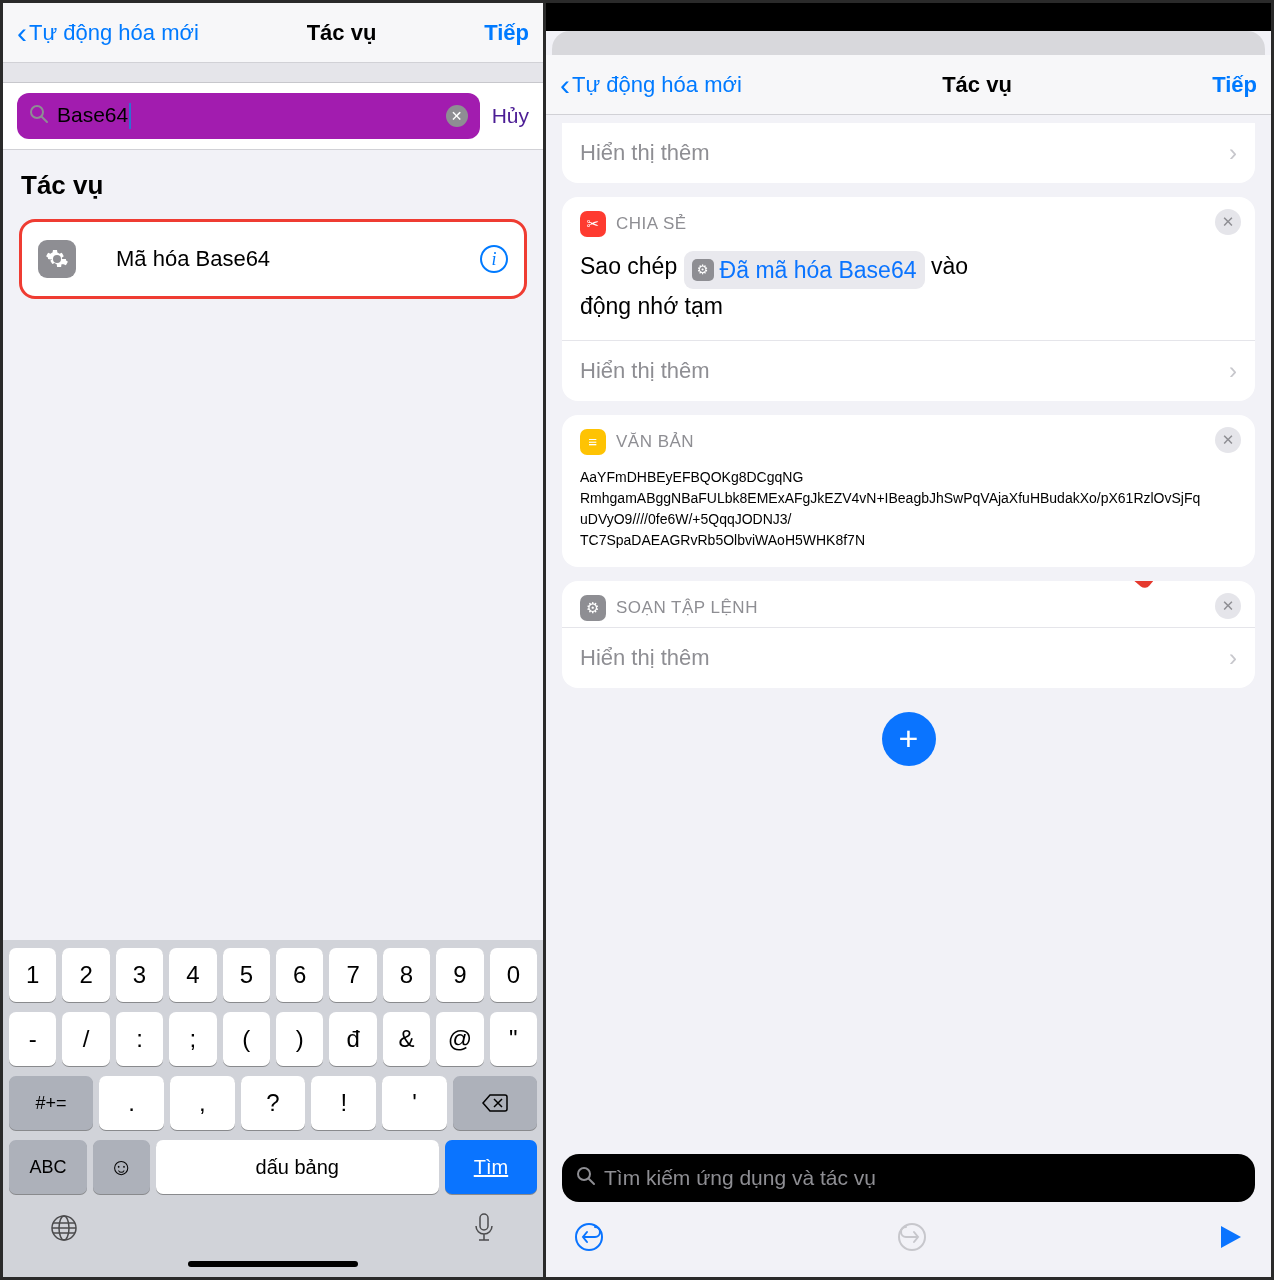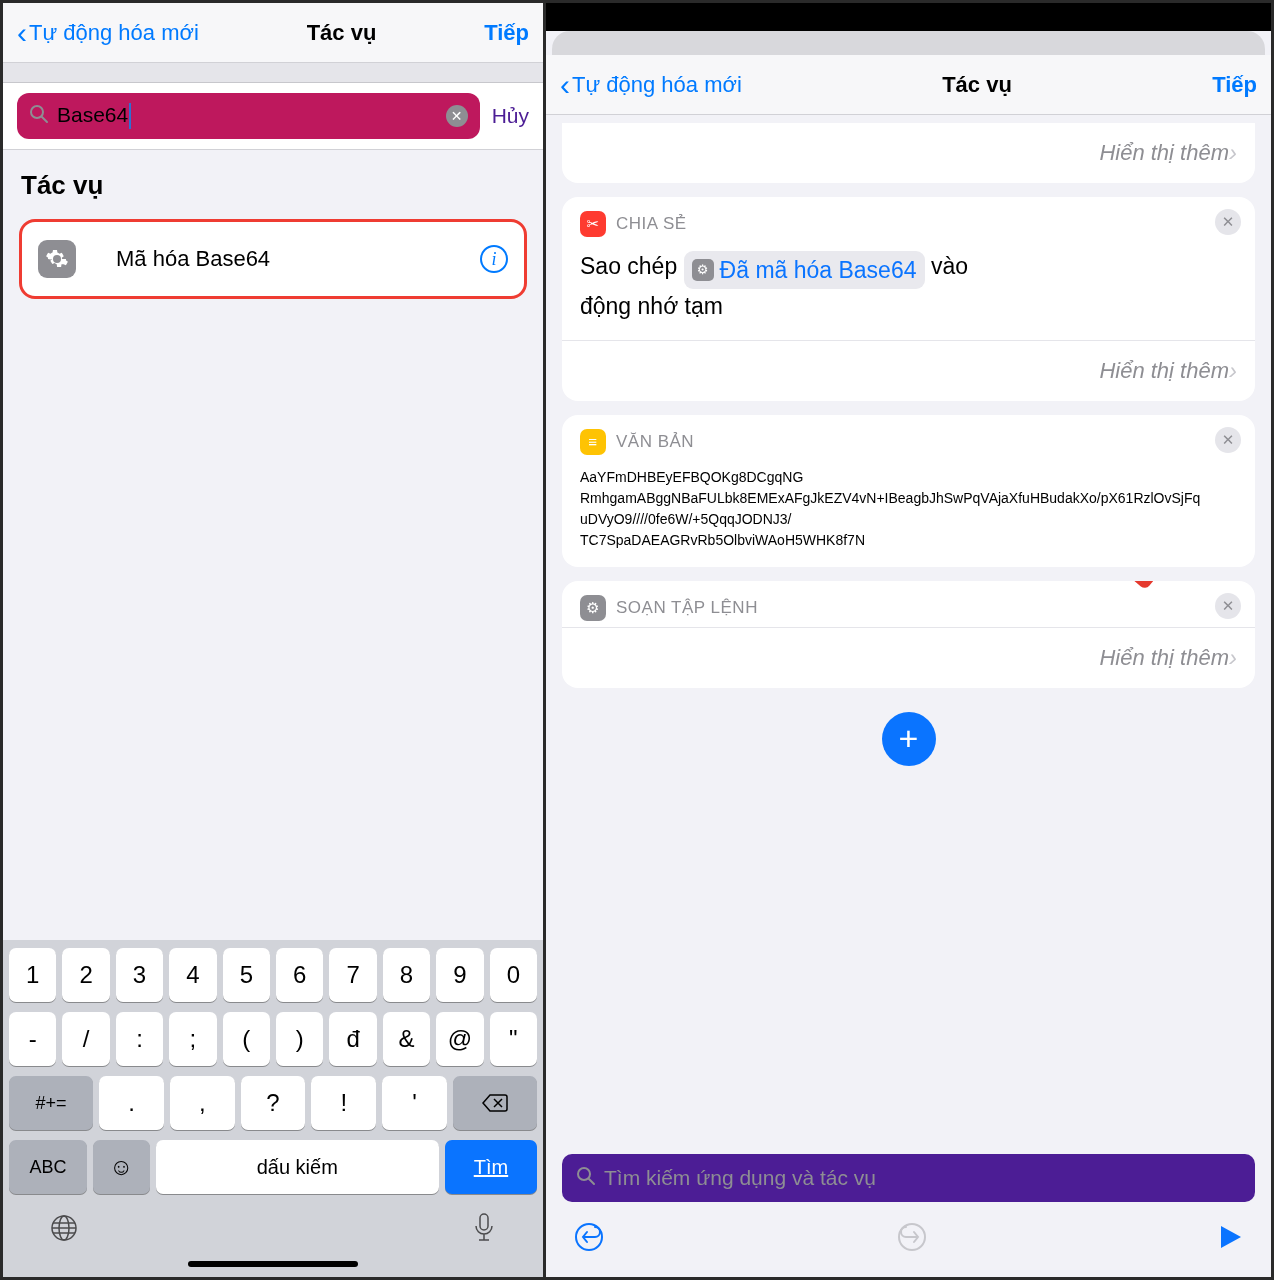--- a/index.html
+++ b/index.html
@@ -14,21 +14,21 @@
   .nav { height: 60px; display: flex; align-items: center; justify-content: space-between; padding: 0 14px; background: #f7f7f9; border-bottom: 1px solid #d1d1d6; }
   .nav-back { display: flex; align-items: center; color: #007aff; font-size: 22px; gap: 2px; }
   .nav-back .chev { font-size: 30px; line-height: 1; font-weight: 300; }
   .nav-title { font-size: 22px; font-weight: 600; color: #000; }
   .nav-next { color: #007aff; font-size: 22px; font-weight: 600; }
 
   .divider-strip { height: 20px; background: #e5e5ea; border-bottom: 1px solid #c7c7cc; }
 
   
   .search-wrap { display: flex; align-items: center; padding: 10px 14px; background: #fff; border-bottom: 1px solid #d1d1d6; gap: 12px; }
-  .search-field { flex: 1; background: #be185d; border-radius: 12px; height: 46px; display: flex; align-items: center; padding: 0 12px; gap: 8px; }
+  .search-field { flex: 1; background: #a21caf; border-radius: 12px; height: 46px; display: flex; align-items: center; padding: 0 12px; gap: 8px; }
   .search-icon { color: #8e8e93; font-size: 20px; }
   .search-input-text { flex: 1; font-size: 21px; color: #000; }
   .cursor { display: inline-block; width: 2px; height: 26px; background: #2f6fd1; vertical-align: middle; margin-left: 1px; }
   .clear-btn { width: 22px; height: 22px; border-radius: 50%; background: #8e8e93; color: #fff; display: flex; align-items: center; justify-content: center; font-size: 14px; }
   .search-cancel { color: #4c1d95; font-size: 21px; }
 
   
   .section-h { font-size: 26px; font-weight: 700; padding: 20px 18px 10px; color: #000; }
   .result-row { margin: 8px 16px; background: #fff; border-radius: 16px; padding: 18px 16px; display: flex; align-items: center; gap: 16px; border: 3px solid #ef3c32; }
   .gear-icon { width: 38px; height: 38px; border-radius: 9px; background: #8e8e93; display: flex; align-items: center; justify-content: center; color: #fff; font-size: 22px; }
@@ -44,21 +44,21 @@
   .key-find { background: #0a74ff; color: #fff; font-size: 20px; }
   .krow.r4 .key-mod.abc { flex: 1.1; }
   .krow.r4 .key-mod.emoji { flex: 0.8; font-size: 24px; }
   .krow.r4 .key-find { flex: 1.3; text-decoration: underline; }
   .bottom-bar { display: flex; justify-content: space-between; align-items: center; padding: 8px 40px 4px; font-size: 30px; color: #4b4b4d; }
   .home-ind { width: 170px; height: 6px; background: #000; border-radius: 4px; margin: 6px auto 4px; }
 
   
   .right-content { flex: 1; overflow: hidden; padding: 8px 16px 0; display: flex; flex-direction: column; gap: 14px; }
   .card { background: #fff; border-radius: 16px; padding: 0; overflow: hidden; position: relative; }
-  .card-row { padding: 16px 18px; display: flex; align-items: center; justify-content: flex-end; font-size: 22px; color: #8e8e93; border-top: 1px solid #e5e5ea; font-style: italic; }
+  .card-row { padding: 16px 18px; display: flex; align-items: center; justify-content: space-between; font-size: 22px; color: #8e8e93; border-top: 1px solid #e5e5ea; }
   .card-row:first-child { border-top: none; }
   .card-head { display: flex; align-items: center; gap: 10px; padding: 14px 18px 6px; color: #8e8e93; font-size: 17px; letter-spacing: 0.5px; }
   .card-head .icon-pill { width: 26px; height: 26px; border-radius: 7px; display: flex; align-items: center; justify-content: center; color: #fff; font-size: 15px; }
   .scissors { background: #fe3b30; }
   .text-icon { background: #fec303; color: #fff; }
   .gear-small { background: #8e8e93; }
   .card-body { padding: 6px 18px 16px; font-size: 23px; color: #000; line-height: 1.5; word-break: break-all; }
   .chip { display: inline-flex; align-items: center; gap: 6px; background: #e9e9ee; border-radius: 9px; padding: 2px 8px; }
   .chip .gear-mini { width: 22px; height: 22px; border-radius: 5px; background: #8e8e93; color: #fff; display: flex; align-items: center; justify-content: center; font-size: 13px; }
   .chip-text-blue { color: #0a74ff; text-align: right; }
@@ -67,21 +67,21 @@
   .chev-r { color: #c7c7cc; font-size: 24px; }
 
   .encode-row { padding: 8px 18px 18px; font-size: 24px; display: flex; align-items: center; flex-wrap: wrap; gap: 8px; }
   .text-chip { display: inline-flex; align-items: center; gap: 6px; border: 3px solid #ef3c32; border-radius: 12px; padding: 4px 10px; background: #fdf8e9; }
   .text-chip .text-mini { width: 22px; height: 22px; border-radius: 5px; background: #fec303; display: inline-block; }
   .text-chip span.lbl { color: #0a74ff; }
   .arrow-shape { width: 80px; height: 38px; background: #e5392e; position: absolute; right: 88px; top: -50px; transform: rotate(40deg); border-radius: 6px; }
   .arrow-head { width: 0; height: 0; border-left: 36px solid #e5392e; border-top: 28px solid transparent; border-bottom: 28px solid transparent; position: absolute; right: 56px; top: -58px; transform: rotate(40deg); }
 
   .add-fab { width: 54px; height: 54px; border-radius: 50%; background: #0a74ff; color: #fff; display: flex; align-items: center; justify-content: center; font-size: 34px; margin: 10px auto 16px; }
-  .right-search { margin: 0 16px 10px; background: #4c1d95; border-radius: 10px; height: 48px; display: flex; align-items: center; padding: 0 14px; gap: 8px; color: #8e8e93; font-size: 21px; }
+  .right-search { margin: 0 16px 10px; background: #000000; border-radius: 17px; height: 48px; display: flex; align-items: center; padding: 0 14px; gap: 8px; color: #8e8e93; font-size: 21px; }
   .bottom-actions { display: flex; justify-content: space-between; align-items: center; padding: 10px 28px 8px; font-size: 26px; }
   .undo { color: #0a74ff; }
   .redo { color: #c7c7cc; }
   .play { color: #0a74ff; }
   .script-wrap { position: relative; }
 </style>
 </head>
 <body>
 
 <div class="pane pane-left">
@@ -156,21 +156,21 @@
       <div class="key key-mod" style="flex:1.3">
         <svg width="28" height="20" viewBox="0 0 28 20" fill="none">
             <path d="M9 2h15a2 2 0 012 2v12a2 2 0 01-2 2H9l-7-8 7-8z" stroke="#000" stroke-width="1.5"></path>
             <path d="M13 6l8 8M21 6l-8 8" stroke="#000" stroke-width="1.5"></path>
           </svg>
       </div>
     </div>
     <div class="krow r4">
       <div class="key key-mod abc">ABC</div>
       <div class="key key-mod emoji">☺</div>
-      <div class="key key-space">dấu kiếm</div>
+      <div class="key key-space">dấu bảng</div>
       <div class="key key-find">Tìm</div>
     </div>
     <div class="bottom-bar">
       <span>
         <svg width="30" height="30" viewBox="0 0 30 30" fill="none">
             <circle cx="15" cy="15" r="12" stroke="#4b4b4d" stroke-width="1.5"></circle>
             <ellipse cx="15" cy="15" rx="5" ry="12" stroke="#4b4b4d" stroke-width="1.5"></ellipse>
             <line x1="3" y1="15" x2="27" y2="15" stroke="#4b4b4d" stroke-width="1.5"></line>
             <line x1="4" y1="10" x2="26" y2="10" stroke="#4b4b4d" stroke-width="1.5"></line>
             <line x1="4" y1="20" x2="26" y2="20" stroke="#4b4b4d" stroke-width="1.5"></line>

